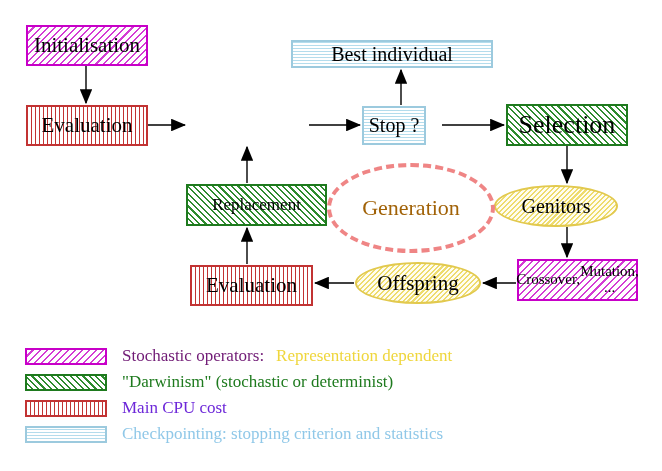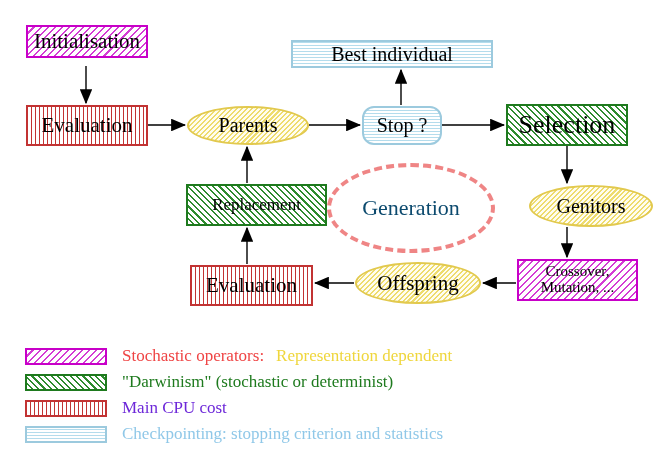--- a/index.html
+++ b/index.html
@@ -28,46 +28,46 @@
     border:2px solid #9ccade;
     background:repeating-linear-gradient(0deg,#ffffff 0 2px,#b4dcec 2px 3px);
   }
   .hatch-yellow{
     border:2px solid #e2c94e;border-radius:50%;
     background:repeating-linear-gradient(135deg,#fffdf0 0 2px,#eedc6e 2px 3.5px);
   }
   .ellipse{border-radius:50%;}
   .dashed-ellipse{
     border:4px dashed #ef8585;border-radius:50%;background:transparent;
-    color:#0c4a6e;
+    color:#a16207;
   }
   
-  #n-init        {left:26px; top:25px;  width:122px;height:33px;font-size:21px;}
+  #n-init        {left:26px; top:25px;  width:122px;height:41px;font-size:21px;}
   #n-eval-top    {left:26px; top:105px; width:122px;height:41px;font-size:21px;}
   #n-parents     {left:187px;top:106px; width:122px;height:39px;font-size:20px;}
-  #n-stop        {left:362px;top:106px; width:80px; height:39px;font-size:20px;border-radius:12px;}
+  #n-stop        {left:362px;top:106px; width:64px; height:39px;font-size:20px;border-radius:0;}
   #n-best        {left:291px;top:40px;  width:202px;height:28px;font-size:20px;text-align:center;}
   #n-selection   {left:506px;top:104px; width:122px;height:42px;font-size:26px;}
-  #n-genitors    {left:529px;top:185px; width:124px;height:42px;font-size:20px;}
-  #n-crossover   {left:517px;top:259px; width:121px;height:42px;font-size:15px;flex-direction:column;}
+  #n-genitors    {left:494px;top:185px; width:124px;height:42px;font-size:20px;}
+  #n-crossover   {left:517px;top:259px; width:121px;height:42px;font-size:15px;flex-direction:row;}
   #n-offspring   {left:355px;top:262px; width:126px;height:42px;font-size:21px;text-align:center;}
   #n-eval-bottom {left:190px;top:265px; width:123px;height:41px;font-size:21px;}
   #n-replacement {left:186px;top:184px; width:141px;height:42px;font-size:17px;}
   #n-generation  {left:327px;top:163px; width:168px;height:90px;font-size:22px;}
   
   #arrows{position:absolute;left:0;top:0;width:662px;height:471px;}
   
   .legend-row{position:absolute;left:25px;display:flex;align-items:center;}
   .legend-swatch{box-sizing:border-box;width:82px;height:17px;flex:0 0 82px;}
   .legend-text{margin-left:15px;font-size:17px;white-space:nowrap;}
   #legend-row-0{top:346px;}
   #legend-row-1{top:372px;}
   #legend-row-2{top:398px;}
   #legend-row-3{top:424px;}
-  .t-magenta{color:#ef4444;}
+  .t-magenta{color:#701a75;}
   .t-yellow{color:#efd63c;margin-left:12px;}
   .t-green{color:#1e7a1e;}
   .t-red{color:#6d28d9;}
   .t-cyan{color:#90c8e8;}
 </style>
 </head>
 <body>
 
 <div id="canvas">
 
@@ -91,23 +91,20 @@
   </svg>
 
   <div id="n-init" class="node hatch-magenta">
     <span>Initialisation</span>
   </div>
 
   <div id="n-eval-top" class="node stripes-red">
     <span>Evaluation</span>
   </div>
 
-  <div id="n-parents" class="node hatch-yellow ellipse">
-    <span>Parents</span>
-  </div>
 
   <div id="n-stop" class="node stripes-cyan">
     <span>Stop ?</span>
   </div>
 
   <div id="n-best" class="node stripes-cyan">
     <span>Best individual</span>
   </div>
 
   <div id="n-selection" class="node hatch-green">

